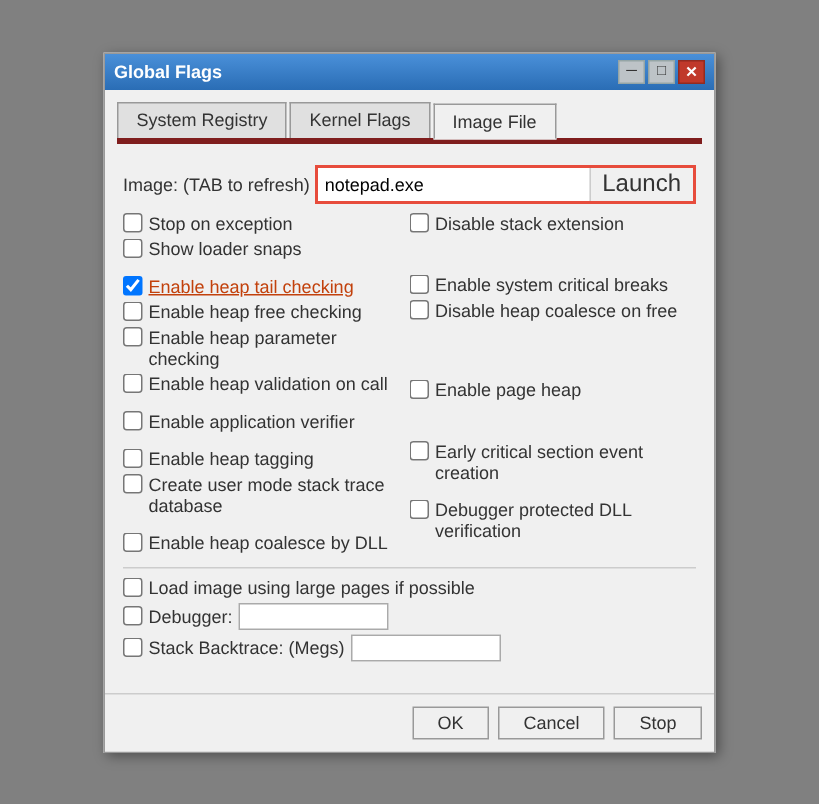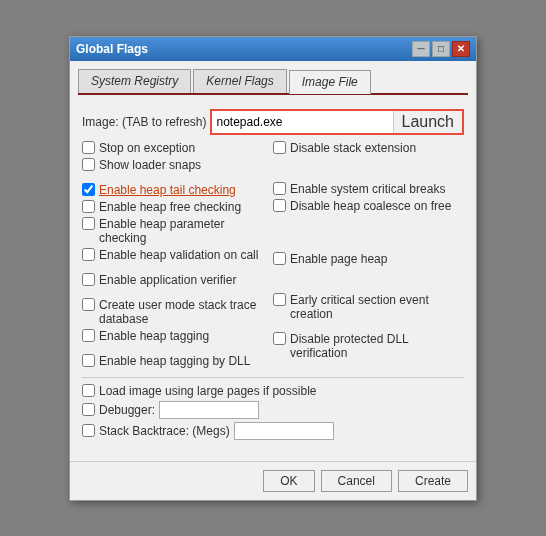--- a/index.html
+++ b/index.html
@@ -46,23 +46,22 @@
       justify-content: center;
       font-weight: bold;
     }
     .title-btn.min { background: #bdc3c7; border-color: #95a5a6; color: #333; }
     .title-btn.max { background: #bdc3c7; border-color: #95a5a6; color: #333; }
     .content {
       padding: 8px;
     }
     .tabs {
       display: flex;
-      border-bottom: 2px solid #7f1d1d;
+      border-bottom: 4px solid #7f1d1d;
       margin-bottom: 8px;
-      font-style: italic;
     }
     .tab {
       padding: 4px 12px;
       border: 1px solid #999;
       border-bottom: none;
       background: #e0e0e0;
       cursor: pointer;
       margin-right: 2px;
       font-size: 12px;
       color: #333;
@@ -240,31 +239,31 @@
             <input type="checkbox" id="enable-heap-val" style="">
             <label class="checkbox-label" for="enable-heap-val">Enable heap validation on call</label>
           </div>
           <div class="divider"></div>
           <div class="checkbox-row">
             <input type="checkbox" id="enable-app-verifier" style="">
             <label class="checkbox-label" for="enable-app-verifier">Enable application verifier</label>
           </div>
           <div class="divider"></div>
           <div class="checkbox-row">
+            <input type="checkbox" id="enable-heap-tag" style="">
+            <label class="checkbox-label" for="enable-heap-tag">Enable heap tagging</label>
+          </div>
+          <div class="checkbox-row">
             <input type="checkbox" id="create-stack-trace" style="">
             <label class="checkbox-label" for="create-stack-trace">Create user mode stack trace database</label>
           </div>
-          <div class="checkbox-row">
-            <input type="checkbox" id="enable-heap-tag" style="">
-            <label class="checkbox-label" for="enable-heap-tag">Enable heap tagging</label>
-          </div>
           <div class="divider"></div>
           <div class="checkbox-row">
             <input type="checkbox" id="enable-heap-tag-dll" style="">
-            <label class="checkbox-label" for="enable-heap-tag-dll">Enable heap tagging by DLL</label>
+            <label class="checkbox-label" for="enable-heap-tag-dll">Enable heap coalesce by DLL</label>
           </div>
         </div>
 
         <div class="col">
           <div class="checkbox-row">
             <input type="checkbox" id="disable-stack-ext" style="">
             <label class="checkbox-label" for="disable-stack-ext">Disable stack extension</label>
           </div>
           <div class="divider" style="height:24px;"></div>
           <div class="checkbox-row">
@@ -281,21 +280,21 @@
             <label class="checkbox-label" for="enable-page-heap">Enable page heap</label>
           </div>
           <div class="divider" style="height:24px;"></div>
           <div class="checkbox-row">
             <input type="checkbox" id="early-critical-section" style="">
             <label class="checkbox-label" for="early-critical-section">Early critical section event creation</label>
           </div>
           <div class="divider" style="height:8px;"></div>
           <div class="checkbox-row">
             <input type="checkbox" id="disable-protected-dll" style="">
-            <label class="checkbox-label" for="disable-protected-dll">Disable protected DLL verification</label>
+            <label class="checkbox-label" for="disable-protected-dll">Debugger protected DLL verification</label>
           </div>
         </div>
       </div>
 
       <hr class="section-divider">
 
       <div class="checkbox-row">
         <input type="checkbox" id="load-large-pages" style="">
         <label class="checkbox-label" for="load-large-pages">Load image using large pages if possible</label>
       </div>
@@ -311,15 +310,15 @@
         <label for="stack-backtrace-check" class="checkbox-label">Stack Backtrace: (Megs)</label>
         <input class="inline-input" type="text" id="stack-backtrace-input" value="" style="">
       </div>
 
     </div>
   </div>
 
   <div class="bottom-bar">
     <button class="bottom-btn">OK</button>
     <button class="bottom-btn">Cancel</button>
-    <button class="bottom-btn">Create</button>
+    <button class="bottom-btn">Stop</button>
   </div>
 </div>
 
 </body></html>

